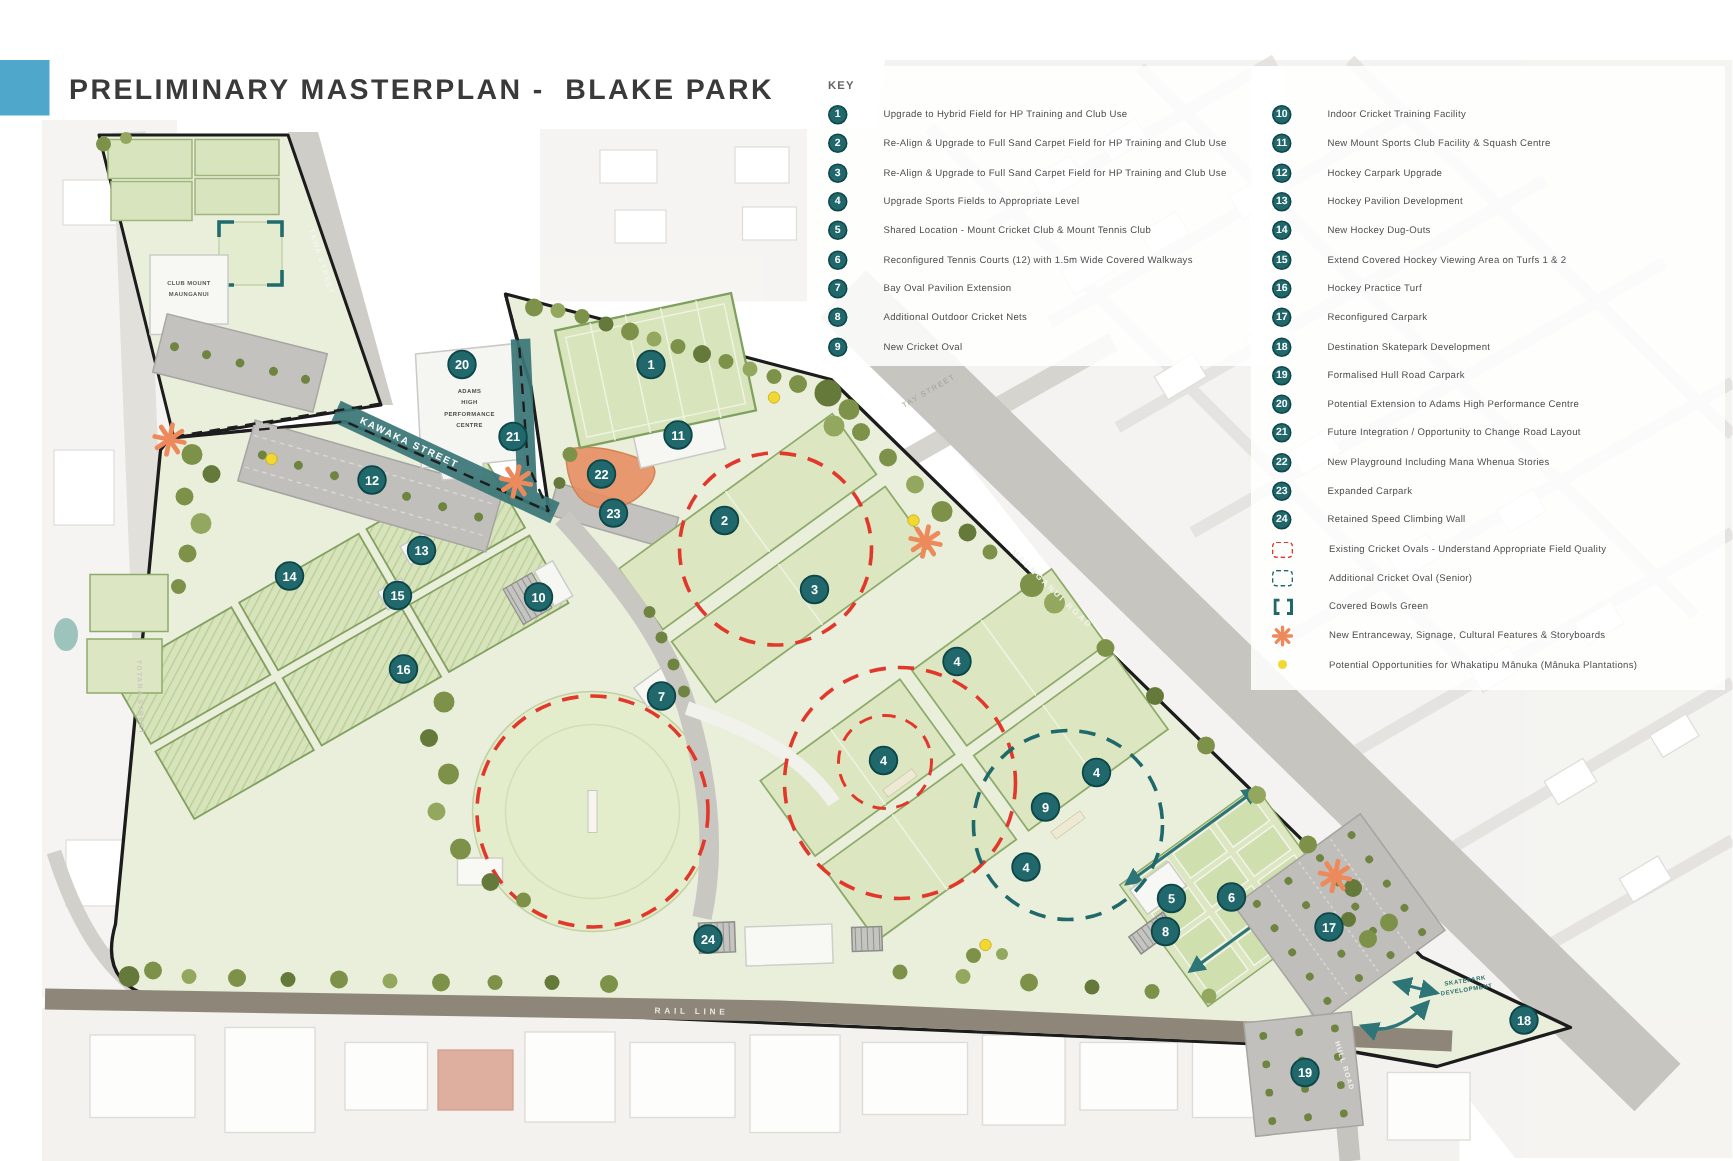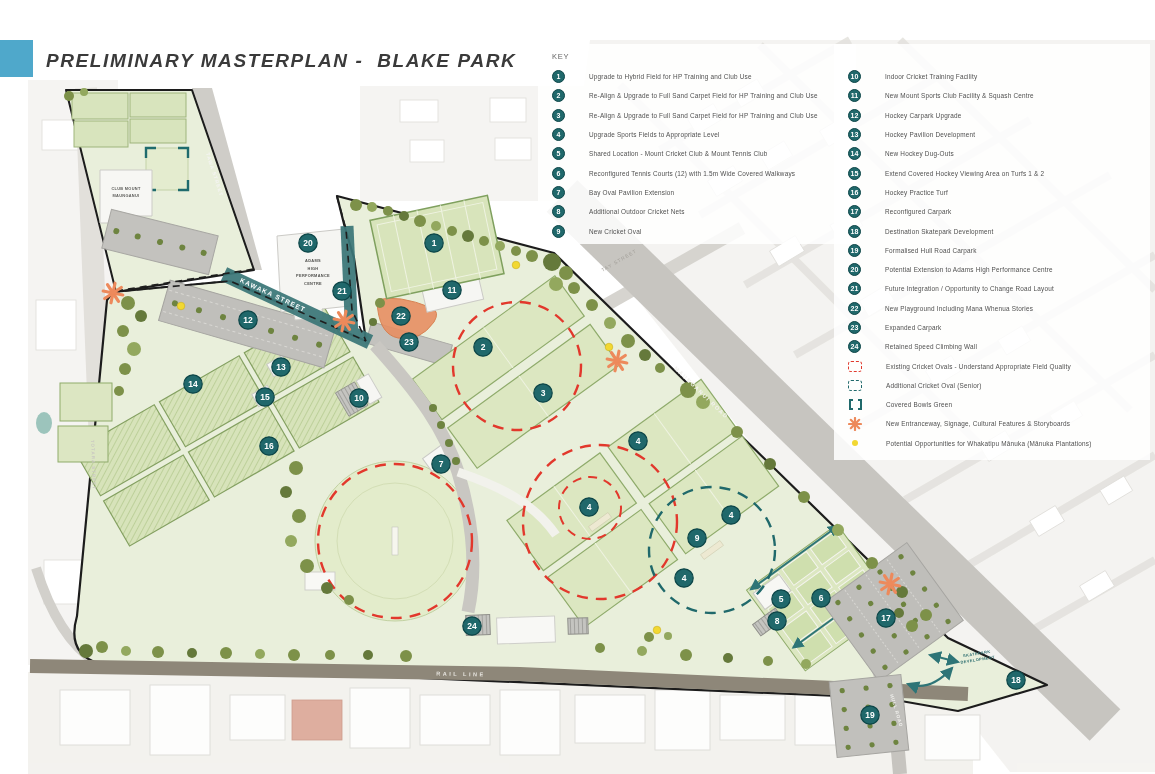--- a/index.html
+++ b/index.html
@@ -3,23 +3,23 @@
 <meta charset="utf-8">
 <style>
   html,body{margin:0;padding:0;background:#fff;}
   body{width:1155px;height:774px;position:relative;overflow:hidden;
        font-family:"Liberation Sans",sans-serif;}
   #stage{position:absolute;inset:0;width:1155px;height:774px;}
   svg#map{position:absolute;left:0;top:0;font-family:"Liberation Sans",sans-serif;}
   
   #title-square{position:absolute;left:0;top:40px;width:33px;height:37px;background:#4FA8CB;z-index:3;}
   #page-title{position:absolute;left:46px;top:50px;margin:0;font-size:19px;font-weight:bold;
-              letter-spacing:1.6px;color:#3A3A3A;z-index:3;white-space:pre;font-style:italic;}
+              letter-spacing:1.6px;color:#3A3A3A;z-index:3;white-space:pre;}
   
-  #key-heading{position:absolute;left:552px;top:52px;font-size:7.5px;font-weight:400;
+  #key-heading{position:absolute;left:552px;top:52px;font-size:7.5px;font-weight:700;
                color:#666;letter-spacing:.8px;z-index:3;}
   .kcol{position:absolute;display:flex;flex-direction:column;z-index:3;}
   #key-col-left{left:552px;top:67px;width:300px;}
   #key-col-right{left:848px;top:67px;width:305px;}
   .krow{height:19.3px;display:flex;align-items:center;}
   .kbadge{width:13px;height:13px;border-radius:50%;background:#20686B;border:1px solid #0D4648;
           color:#fff;font-size:7px;font-weight:bold;display:flex;align-items:center;
           justify-content:center;flex:0 0 auto;box-sizing:border-box;}
   .ksym{width:14px;display:flex;align-items:center;justify-content:center;flex:0 0 auto;}
   .klabel{margin-left:24px;font-size:6.4px;color:#4F4F4F;letter-spacing:.2px;white-space:nowrap;}

